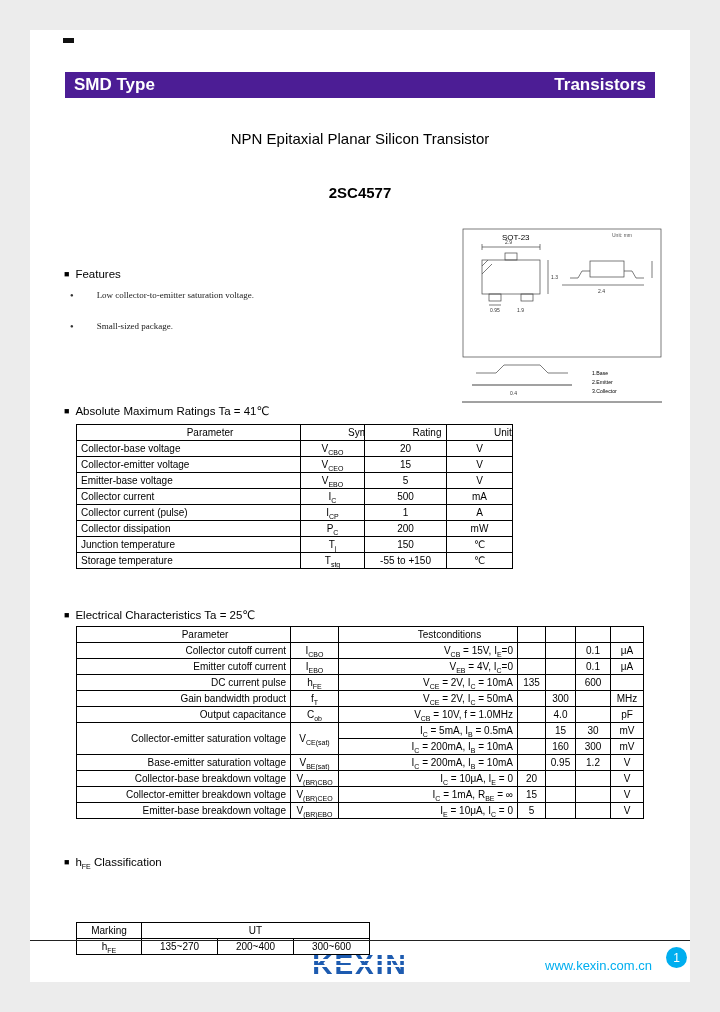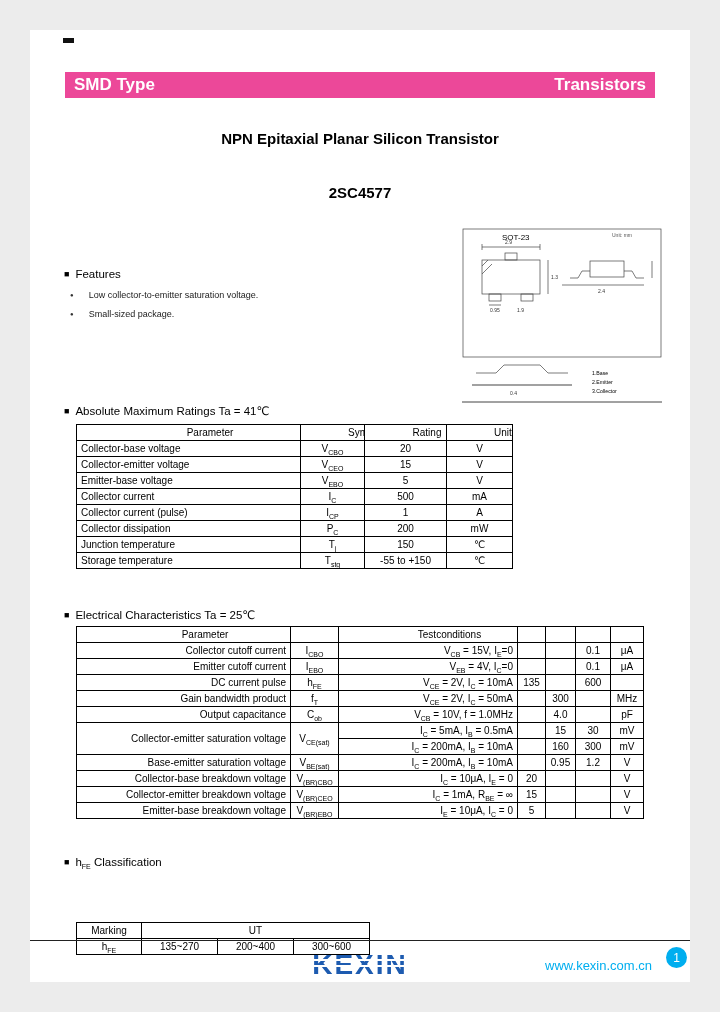--- a/index.html
+++ b/index.html
@@ -2,32 +2,32 @@
 <html><head>
 <meta charset="utf-8">
 <style>
   * { margin:0; padding:0; box-sizing:border-box; }
   html,body { width:720px; height:1012px; background:#ececec; overflow:hidden;
               font-family:"Liberation Sans","DejaVu Sans",sans-serif; color:#000; }
   .page { position:absolute; left:30px; top:30px; width:660px; height:952px; background:#fff; }
 
   .reg-mark { position:absolute; left:33px; top:8px; width:11px; height:5px; background:#111; }
 
-  .banner { position:absolute; left:35px; top:42px; width:590px; height:26px; background:#ec4899;
+  .banner { position:absolute; left:35px; top:42px; width:590px; height:26px; background:#4c1d95;
             color:#fff; display:flex; justify-content:space-between; align-items:center;
             padding:0 9px; font-size:17px; font-weight:bold; }
 
   .doc-title { position:absolute; left:0; top:100px; width:100%; text-align:center;
-               font-size:15px; font-weight:bold; }
+               font-size:15px; font-weight:normal; }
   .part-number { position:absolute; left:0; top:154px; width:100%; text-align:center;
                  font-size:15px; font-weight:bold; }
 
   .sec-head { position:absolute; left:34px; font-size:11.5px; display:flex; align-items:center; gap:6px; }
   .sq { font-size:9px; line-height:1; }
-  .feat-item { position:absolute; left:40px; font-size:9px; color:#222; display:flex; align-items:center; gap:15px; }
+  .feat-item { position:absolute; left:40px; font-size:9px; color:#222; display:flex; align-items:center; gap:23px;font-family:Liberation Serif, serif; }
   .dot { font-size:6px; color:#333; }
 
   .pkg { position:absolute; left:432px; top:185px; }
 
   table { border-collapse:collapse; table-layout:fixed; position:absolute; background:#fff; }
   td { border:1px solid #000; font-size:10px; height:16px; padding:0 4px; text-align:center;
        overflow:hidden; white-space:nowrap; }
   td.l { text-align:right; }
   td.hd { text-align:center;padding-left:47px; }
   sub { font-size:7px; line-height:0; }
@@ -36,21 +36,21 @@
   .tbl-abs td:first-child { text-align:left; }
   .tbl-abs td.hd:first-child { text-align:center; }
   .tbl-elec { left:46px; top:596px; width:567px; }
   .tbl-hfe  { left:46px; top:844px; width:293px;margin-top:48px; }
 
   .head-features { top:238px; }
   .head-abs  { top:374px; }
   .head-elec { top:578px; }
   .head-hfe  { top:826px; }
   .fi-0 { top:260px; }
-  .fi-1 { top:279px; }
+  .fi-1 { top:291px; }
 
   .footer-rule { position:absolute; left:0; right:0; top:910px; border-top:1px solid #222; }
   .logo-row { position:absolute; left:0; top:919px; width:100%; text-align:center; }
   .logo-wrap { display:inline-block; position:relative; }
   .logo-text { font-size:28px; font-weight:bold; color:#1d5bb0; letter-spacing:2px; }
   .logo-stripe { position:absolute; left:-2px; right:-2px; height:2px; background:#fff; }
   .ls-a { top:10px; } .ls-b { top:16px; }
   .footer-url { position:absolute; right:38px; top:928px; font-size:13px; color:#00AEEF;
                 text-decoration:none; cursor:pointer; }
   .page-badge { position:absolute; right:3px; top:917px; width:21px; height:21px; border-radius:50%;

